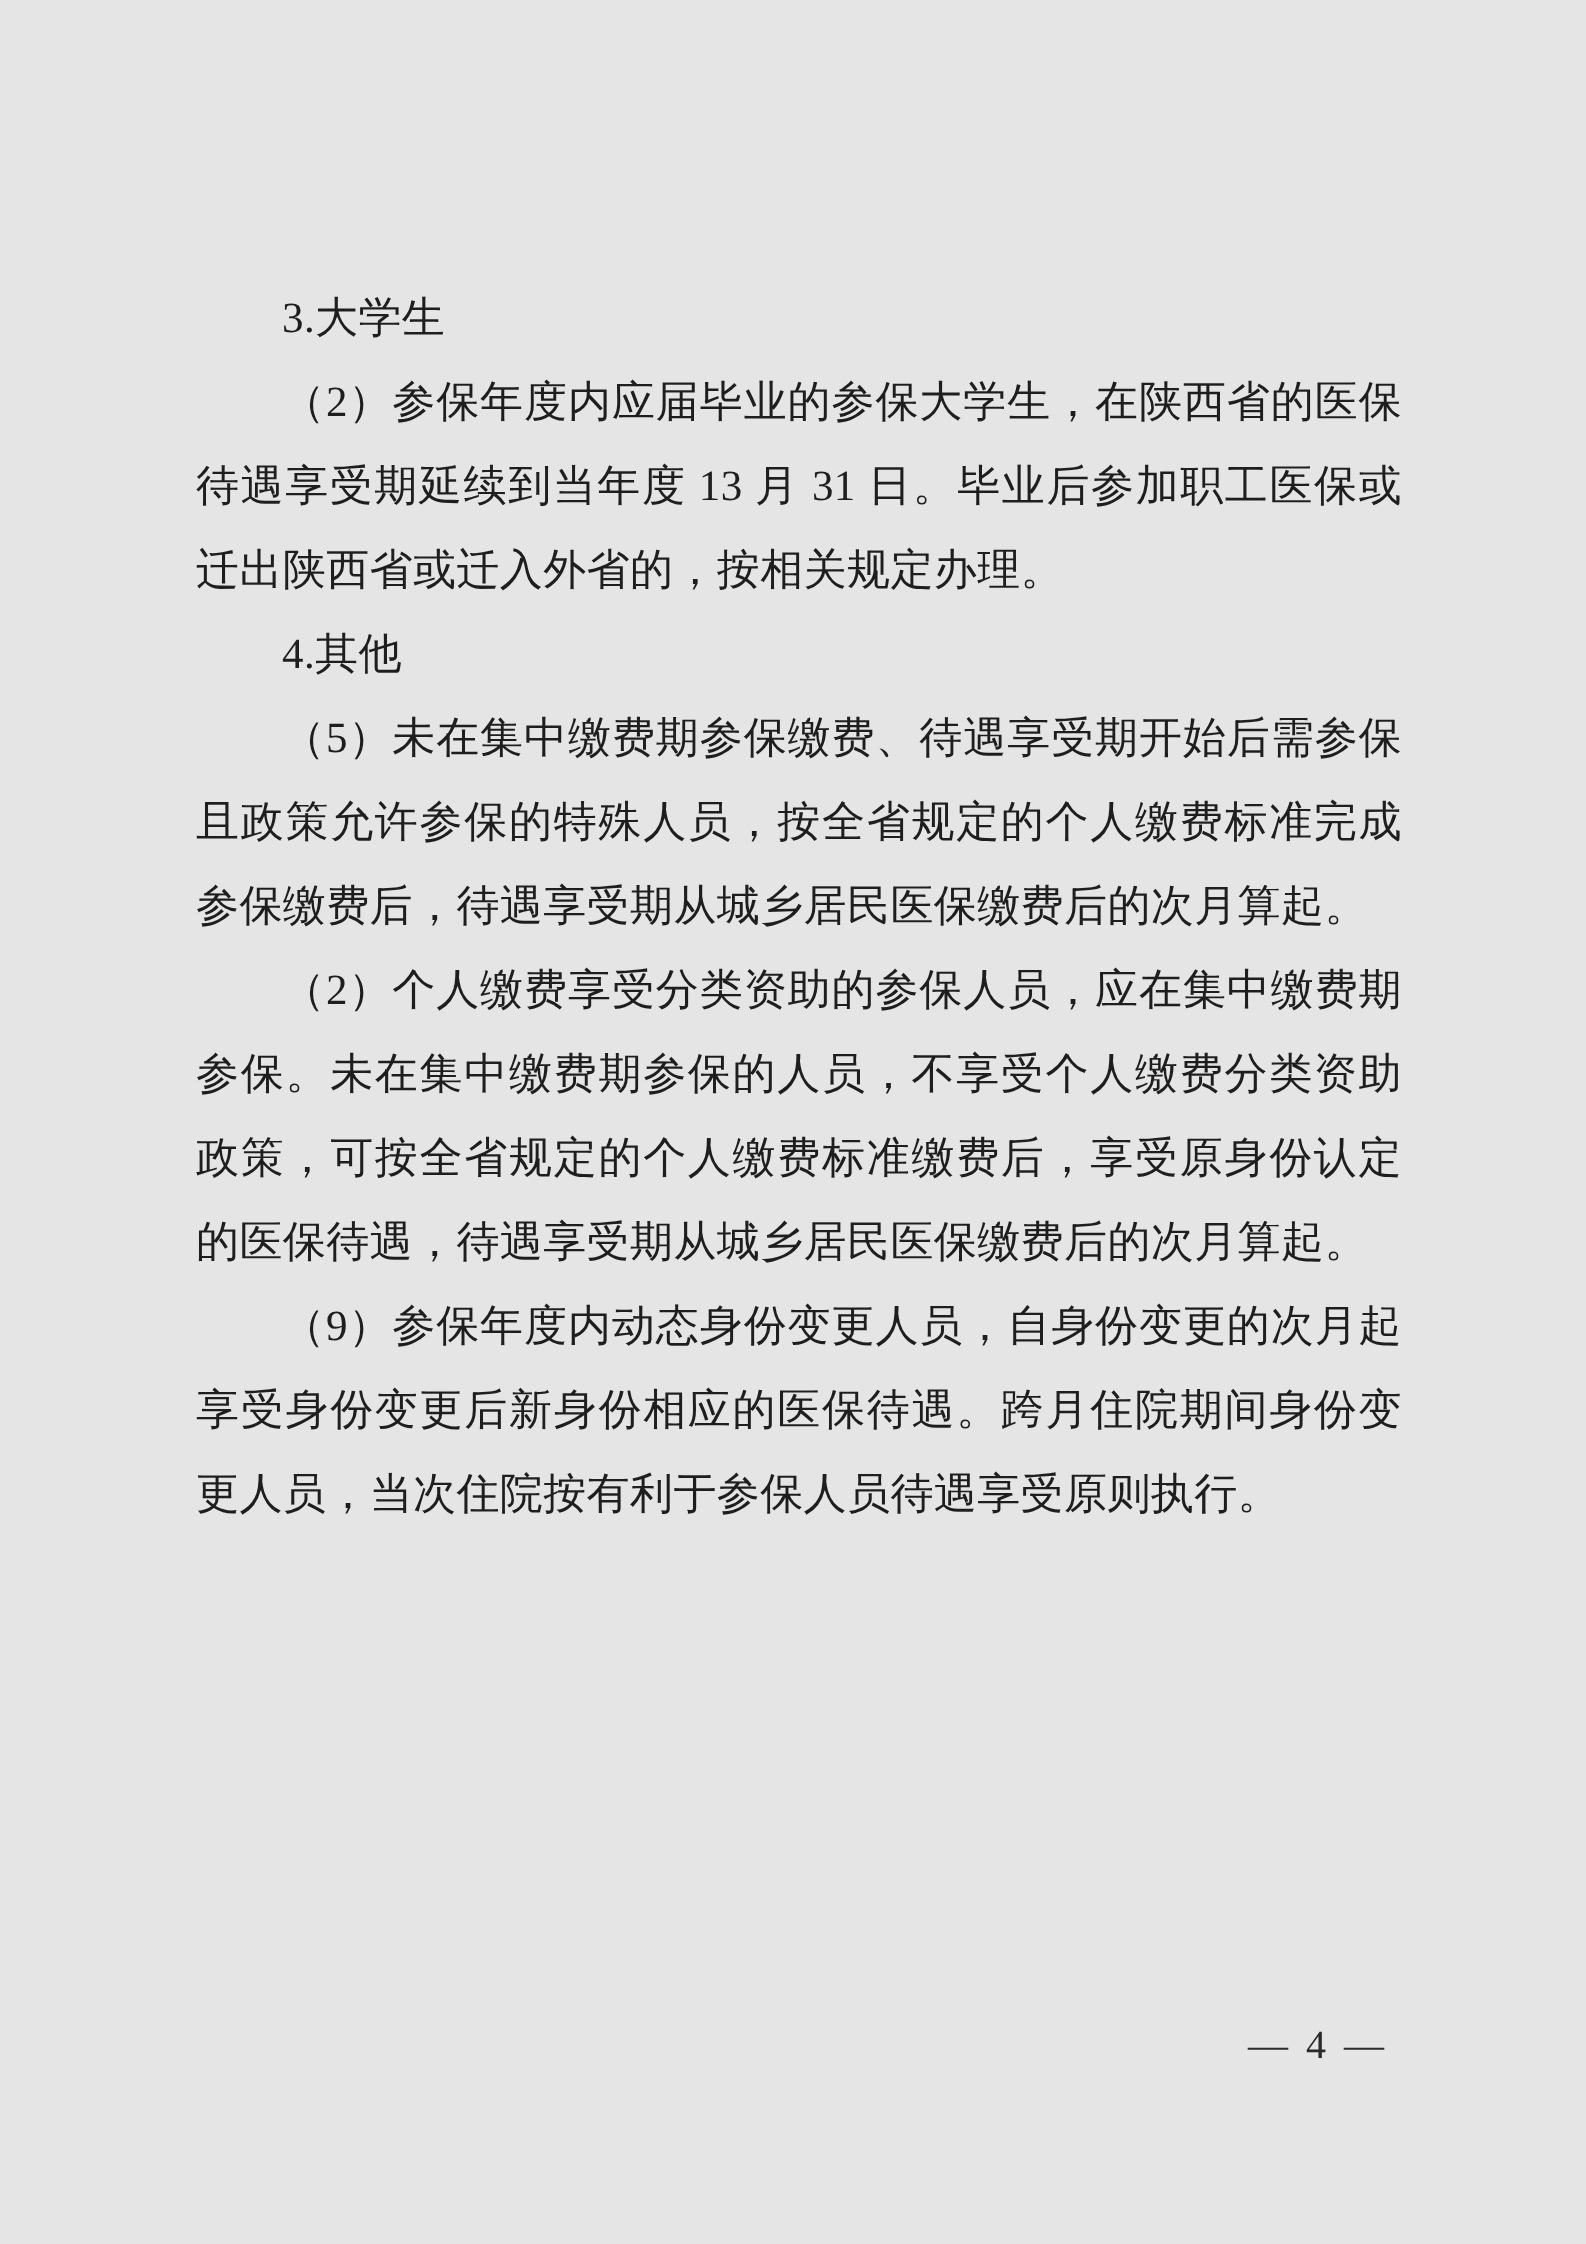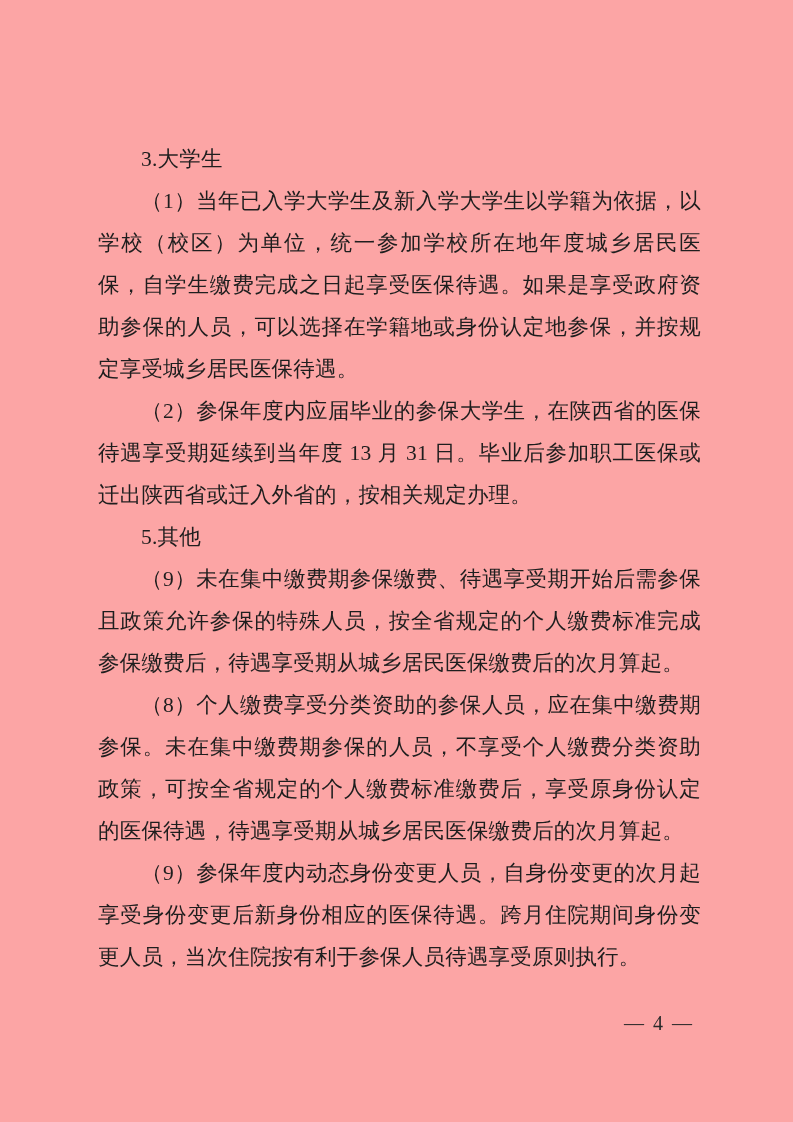--- a/index.html
+++ b/index.html
@@ -11,21 +11,21 @@
     height: 1122px;
     background: #ffffff;
     position: relative;
     overflow: hidden;
     font-family: "Liberation Serif", "DejaVu Serif", serif;
     color: #1e1e1e;
   }
   .page {
     position: absolute;
     inset: 0;
-    background: #fca5a5;
+    background: #e5e5e5;
   }
   .doc-body {
     position: absolute;
     left: 98px;
     top: 138px;
     width: 603px;
   }
   .para {
     margin: 0;
     font-size: 21.5px;
@@ -57,25 +57,24 @@
     white-space: nowrap;
   }
 </style>
 </head>
 <body>
 
 <div class="page">
 
   <main class="doc-body" id="doc-body">
       <p class="para heading">3.大学生</p>
-      <p class="para">（1）当年已入学大学生及新入学大学生以学籍为依据，以学校（校区）为单位，统一参加学校所在地年度城乡居民医保，自学生缴费完成之日起享受医保待遇。如果是享受政府资助参保的人员，可以选择在学籍地或身份认定地参保，并按规定享受城乡居民医保待遇。</p>
       <p class="para">（2）参保年度内应届毕业的参保大学生，在陕西省的医保待遇享受期延续到当年度 13 月 31 日。毕业后参加职工医保或迁出陕西省或迁入外省的，按相关规定办理。</p>
-      <p class="para heading">5.其他</p>
-      <p class="para">（9）未在集中缴费期参保缴费、待遇享受期开始后需参保且政策允许参保的特殊人员，按全省规定的个人缴费标准完成参保缴费后，待遇享受期从城乡居民医保缴费后的次月算起。</p>
-      <p class="para">（8）个人缴费享受分类资助的参保人员，应在集中缴费期参保。未在集中缴费期参保的人员，不享受个人缴费分类资助政策，可按全省规定的个人缴费标准缴费后，享受原身份认定的医保待遇，待遇享受期从城乡居民医保缴费后的次月算起。</p>
+      <p class="para heading">4.其他</p>
+      <p class="para">（5）未在集中缴费期参保缴费、待遇享受期开始后需参保且政策允许参保的特殊人员，按全省规定的个人缴费标准完成参保缴费后，待遇享受期从城乡居民医保缴费后的次月算起。</p>
+      <p class="para">（2）个人缴费享受分类资助的参保人员，应在集中缴费期参保。未在集中缴费期参保的人员，不享受个人缴费分类资助政策，可按全省规定的个人缴费标准缴费后，享受原身份认定的医保待遇，待遇享受期从城乡居民医保缴费后的次月算起。</p>
       <p class="para">（9）参保年度内动态身份变更人员，自身份变更的次月起享受身份变更后新身份相应的医保待遇。跨月住院期间身份变更人员，当次住院按有利于参保人员待遇享受原则执行。</p>
     </main>
 
   <footer class="page-footer">
     <span class="page-number">— 4 —</span>
   </footer>
 
 </div>
 
 </body></html>

